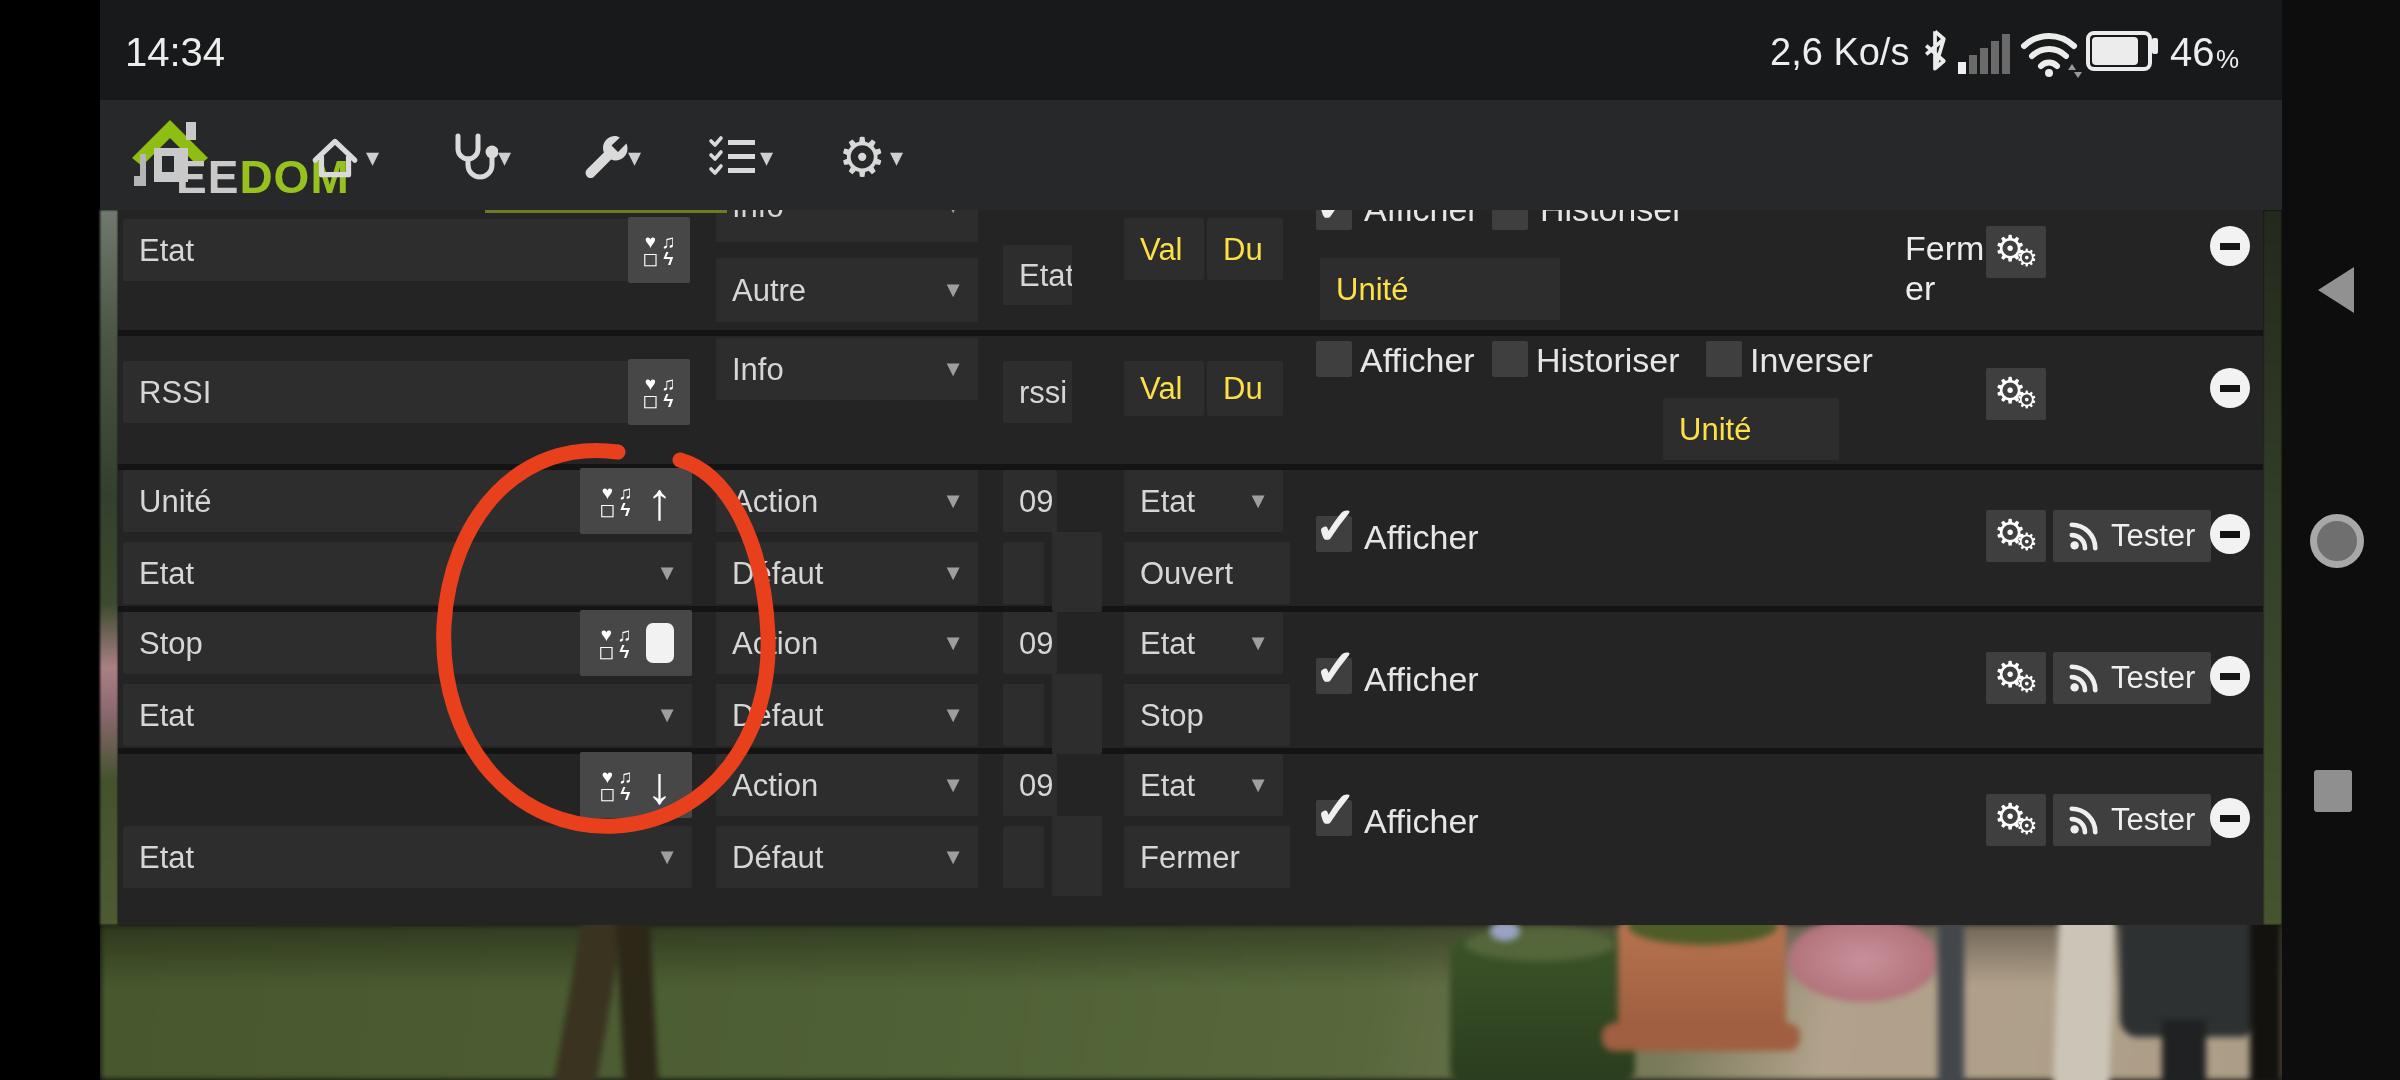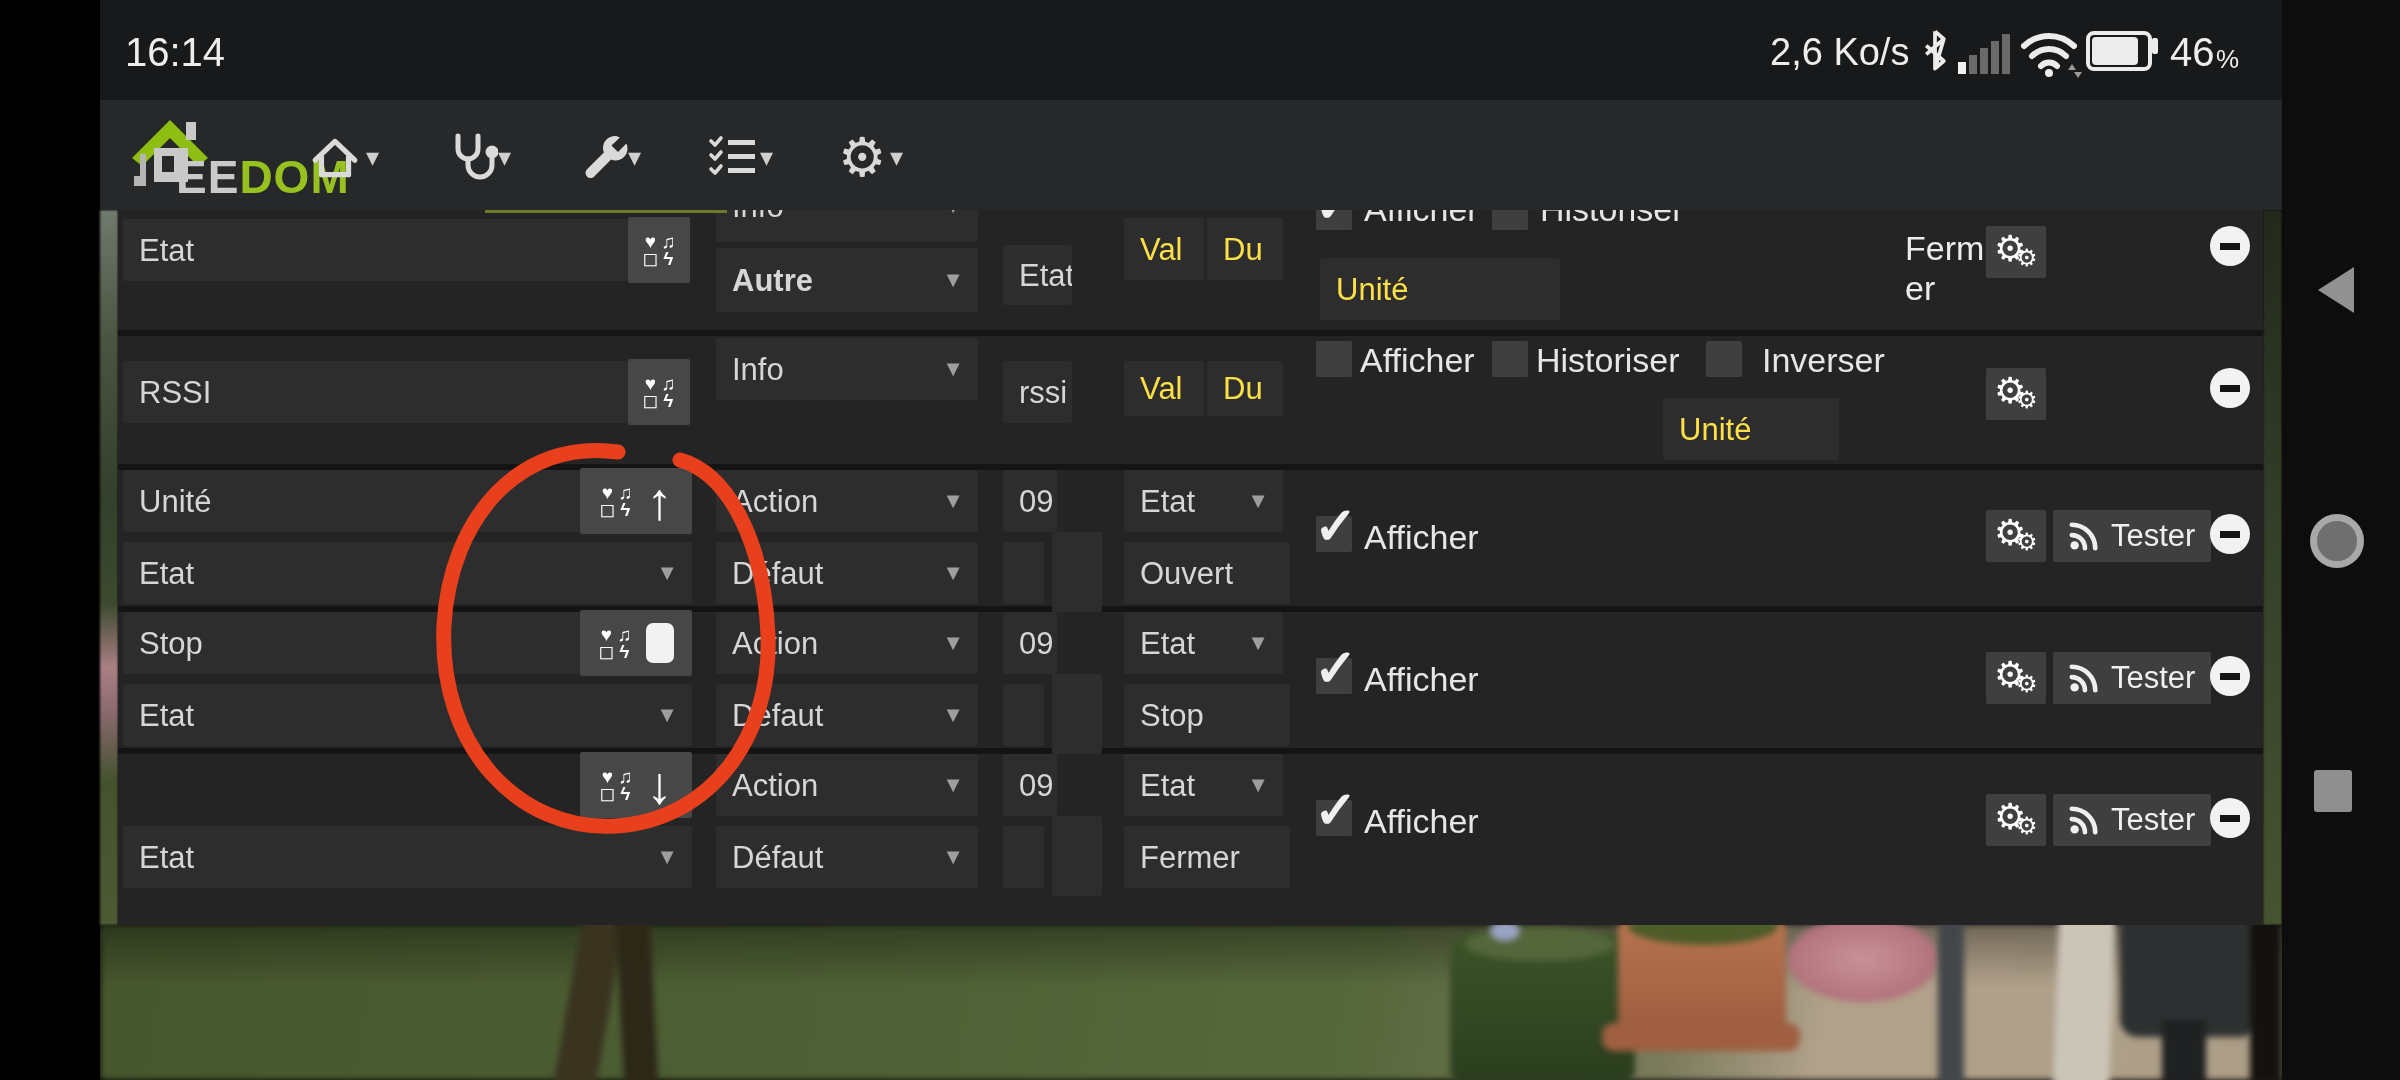--- a/index.html
+++ b/index.html
@@ -117,21 +117,21 @@
   <div class="box dd" style="left:716px;top:170px;width:262px;height:72px;">Info</div>
   <div class="box" style="left:123px;top:219px;width:567px;height:62px;">Etat</div>
   <div class="iconbtn" style="left:628px;top:217px;width:62px;height:66px;">
     <span class="widget-glyph">
       <span class="wg-heart"></span>
         <span class="wg-note"></span>
         <span class="wg-cam"></span>
         <span class="wg-bolt"></span>
     </span>
   </div>
-  <div class="box dd" style="left:716px;top:248px;width:262px;height:64px;font-weight:bold;">Autre</div>
+  <div class="box dd" style="left:716px;top:258px;width:262px;height:64px;">Autre</div>
   <div class="box" style="left:1003px;top:245px;width:69px;height:60px;">Etat</div>
   <div class="box ph" style="left:1124px;top:218px;width:80px;height:62px;">Val</div>
   <div class="box ph" style="left:1207px;top:218px;width:76px;height:62px;">Du</div>
   <div class="cb checked" style="left:1316px;top:194px;"></div>
   <div class="cb-label" style="left:1364px;top:190px;">Afficher</div>
   <div class="cb" style="left:1492px;top:194px;"></div>
   <div class="cb-label" style="left:1540px;top:190px;">Historiser</div>
   <div class="box ph" style="left:1320px;top:258px;width:240px;height:62px;">Unité</div>
   <div class="valtext" style="left:1905px;top:228px;">Fermer</div>
   <div class="gearbtn" style="left:1986px;top:226px;">
@@ -151,21 +151,21 @@
     </span>
   </div>
   <div class="box" style="left:1003px;top:361px;width:69px;height:62px;">rssi</div>
   <div class="box ph" style="left:1124px;top:361px;width:80px;height:55px;">Val</div>
   <div class="box ph" style="left:1207px;top:361px;width:76px;height:55px;">Du</div>
   <div class="cb" style="left:1316px;top:341px;"></div>
   <div class="cb-label" style="left:1360px;top:341px;">Afficher</div>
   <div class="cb" style="left:1492px;top:341px;"></div>
   <div class="cb-label" style="left:1536px;top:341px;">Historiser</div>
   <div class="cb" style="left:1706px;top:341px;"></div>
-  <div class="cb-label" style="left:1750px;top:341px;margin-left:12px;">Inverser</div>
+  <div class="cb-label" style="left:1750px;top:341px;">Inverser</div>
   <div class="box ph" style="left:1663px;top:398px;width:176px;height:62px;">Unité</div>
   <div class="gearbtn" style="left:1986px;top:368px;">
     <span class="g1 gear-glyph"></span>
     <span class="g2 gear-glyph"></span>
   </div>
   <div class="minusbtn" style="left:2210px;top:368px;"></div>
 
   <div class="box" style="left:123px;top:470px;width:567px;height:62px;">Unité</div>
   <div class="iconbtn" style="left:580px;top:468px;width:112px;height:66px;">
     <span class="widget-glyph">
@@ -265,21 +265,21 @@
     </svg>
     <span>Tester</span>
   </div>
   <div class="minusbtn" style="left:2210px;top:798px;"></div>
 
   <svg class="abs" id="annotation" viewBox="0 0 2400 1080">
     <path d="M 618 452 C 520 438, 450 518, 444 625 C 438 748, 520 832, 616 826 C 712 820, 772 735, 768 635 C 764 545, 730 474, 680 460" fill="none" stroke="#e8401c" stroke-width="15" stroke-linecap="round"></path>
   </svg>
 
   <div class="abs" id="statusbar"></div>
-  <div class="abs st-text" style="left:125px;top:30px;z-index:61;">16:14</div>
+  <div class="abs st-text" style="left:125px;top:30px;z-index:61;">14:34</div>
   <div class="abs" style="left:1770px;top:31px;z-index:61;font-size:38px;color:#ededed;">2,6 Ko/s</div>
   <svg class="abs" style="left:1921px;top:28px;z-index:61;" width="28" height="44" viewBox="0 0 24 40">
     <path d="M12 3 V37 L20 30 L4 16 M12 37 L20 10 M12 3 L20 10 L4 24" transform="" fill="none" stroke="#ececec" stroke-width="3.4" stroke-linejoin="round"></path>
   </svg>
   <div class="abs" style="left:1958px;top:34px;z-index:61;display:flex;align-items:flex-end;gap:3px;height:40px;">
     <div style="width:8px;height:12px;background:#f0f0f0;"></div>
     <div style="width:8px;height:19px;background:#6a6a6a;"></div>
     <div style="width:8px;height:26px;background:#6a6a6a;"></div>
     <div style="width:8px;height:33px;background:#6a6a6a;"></div>
     <div style="width:8px;height:40px;background:#6a6a6a;"></div>

